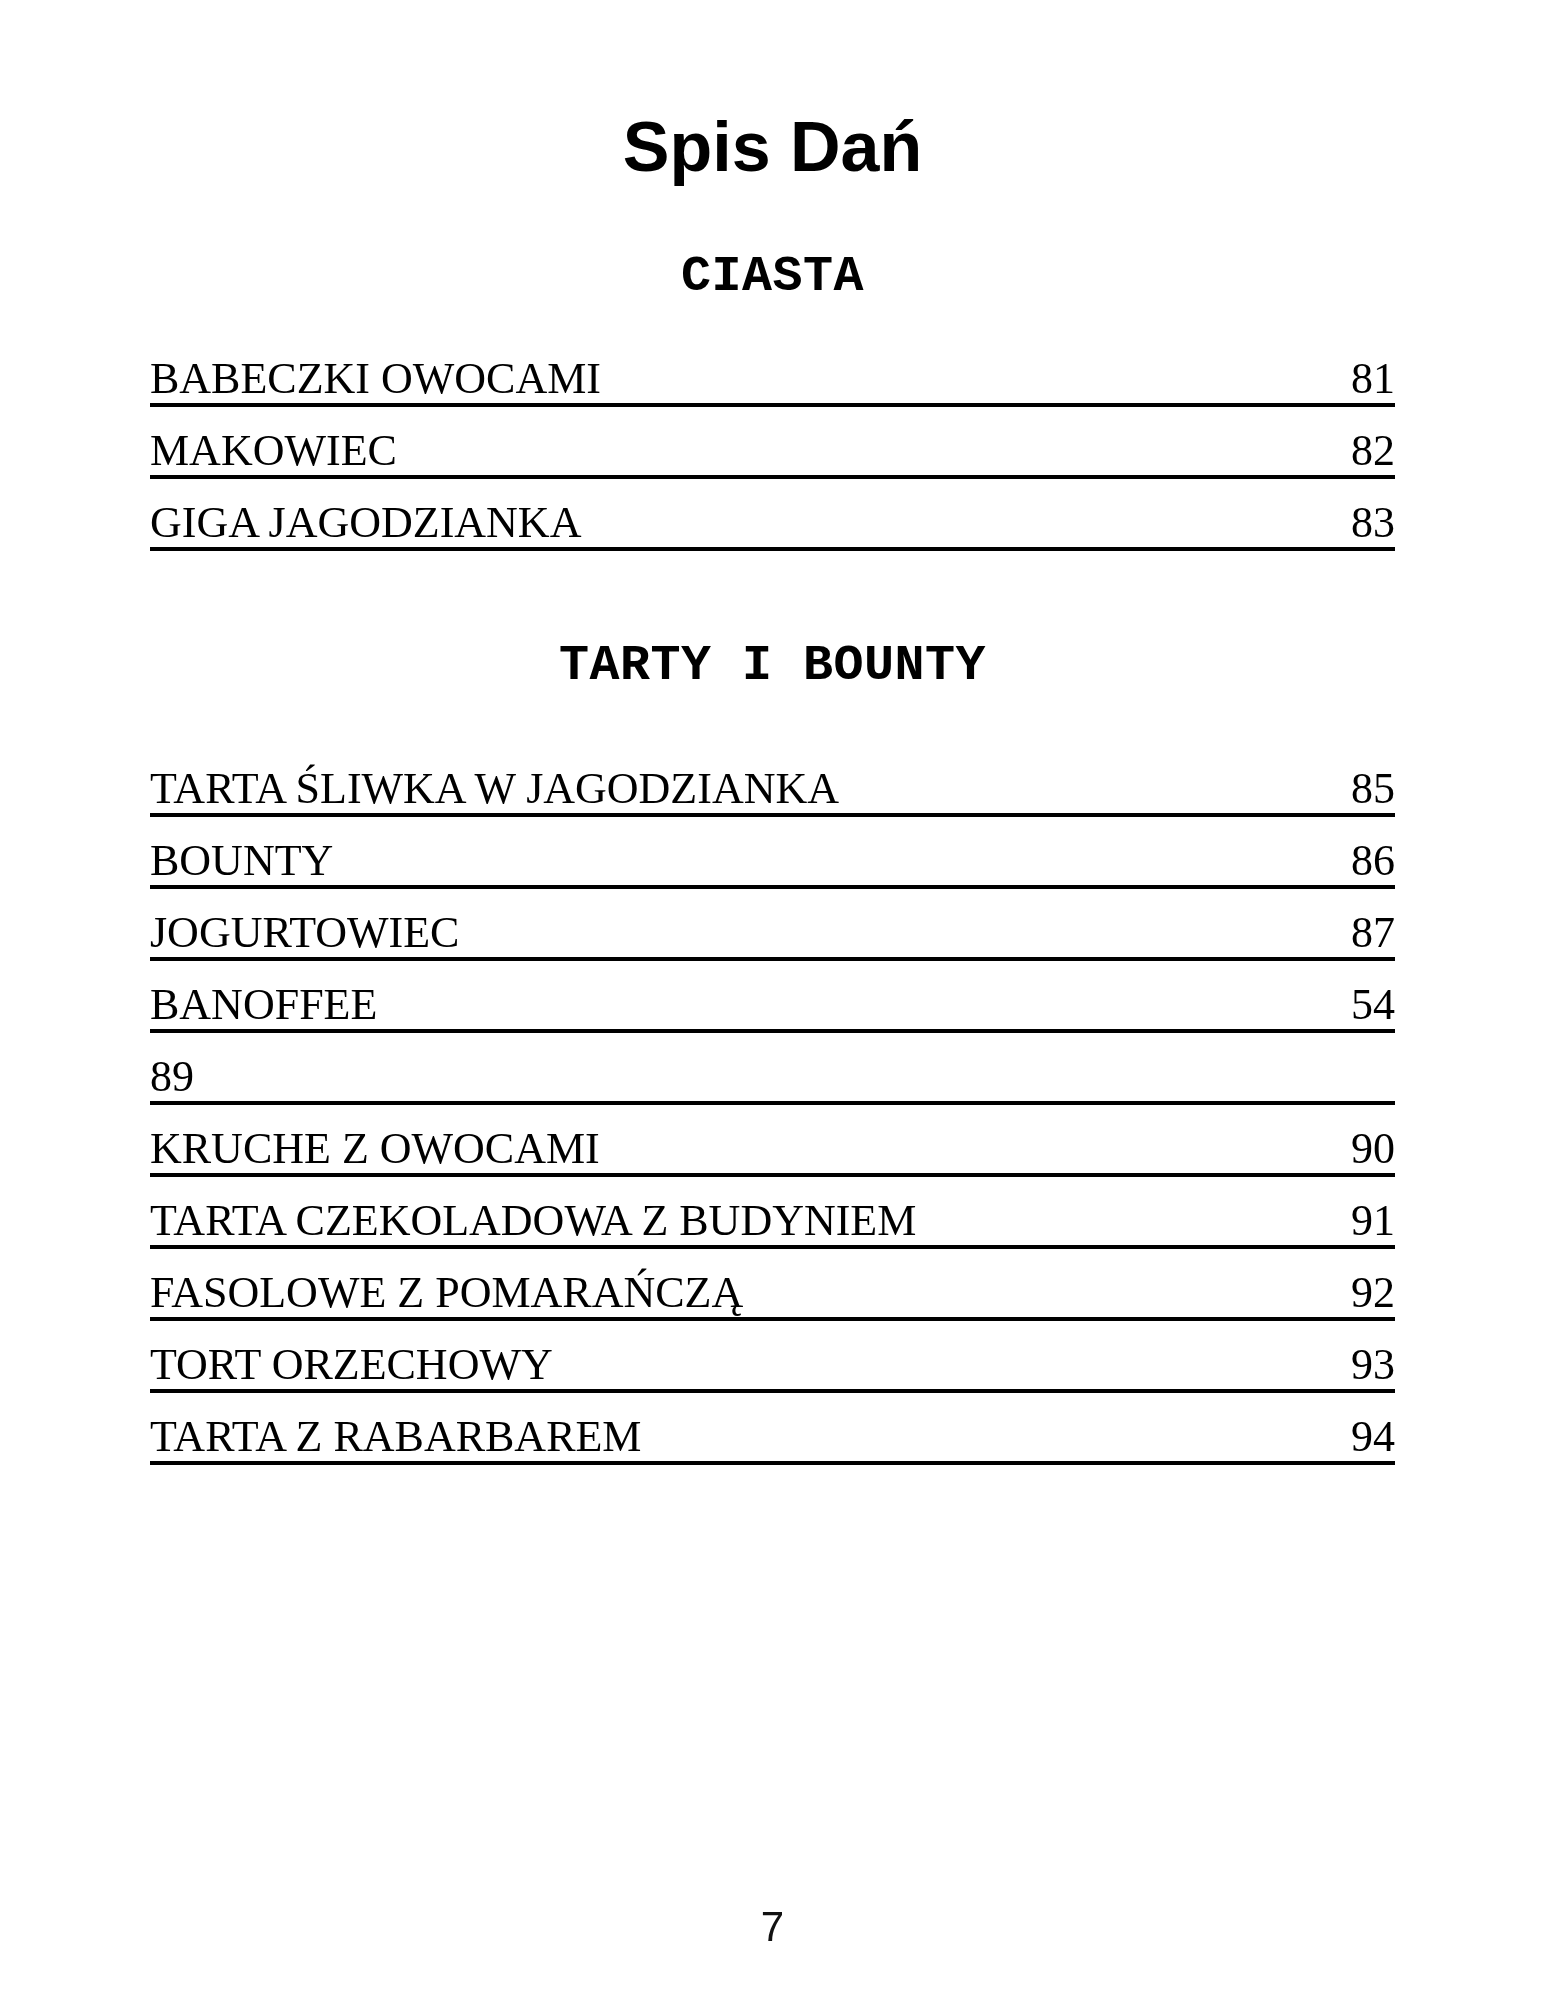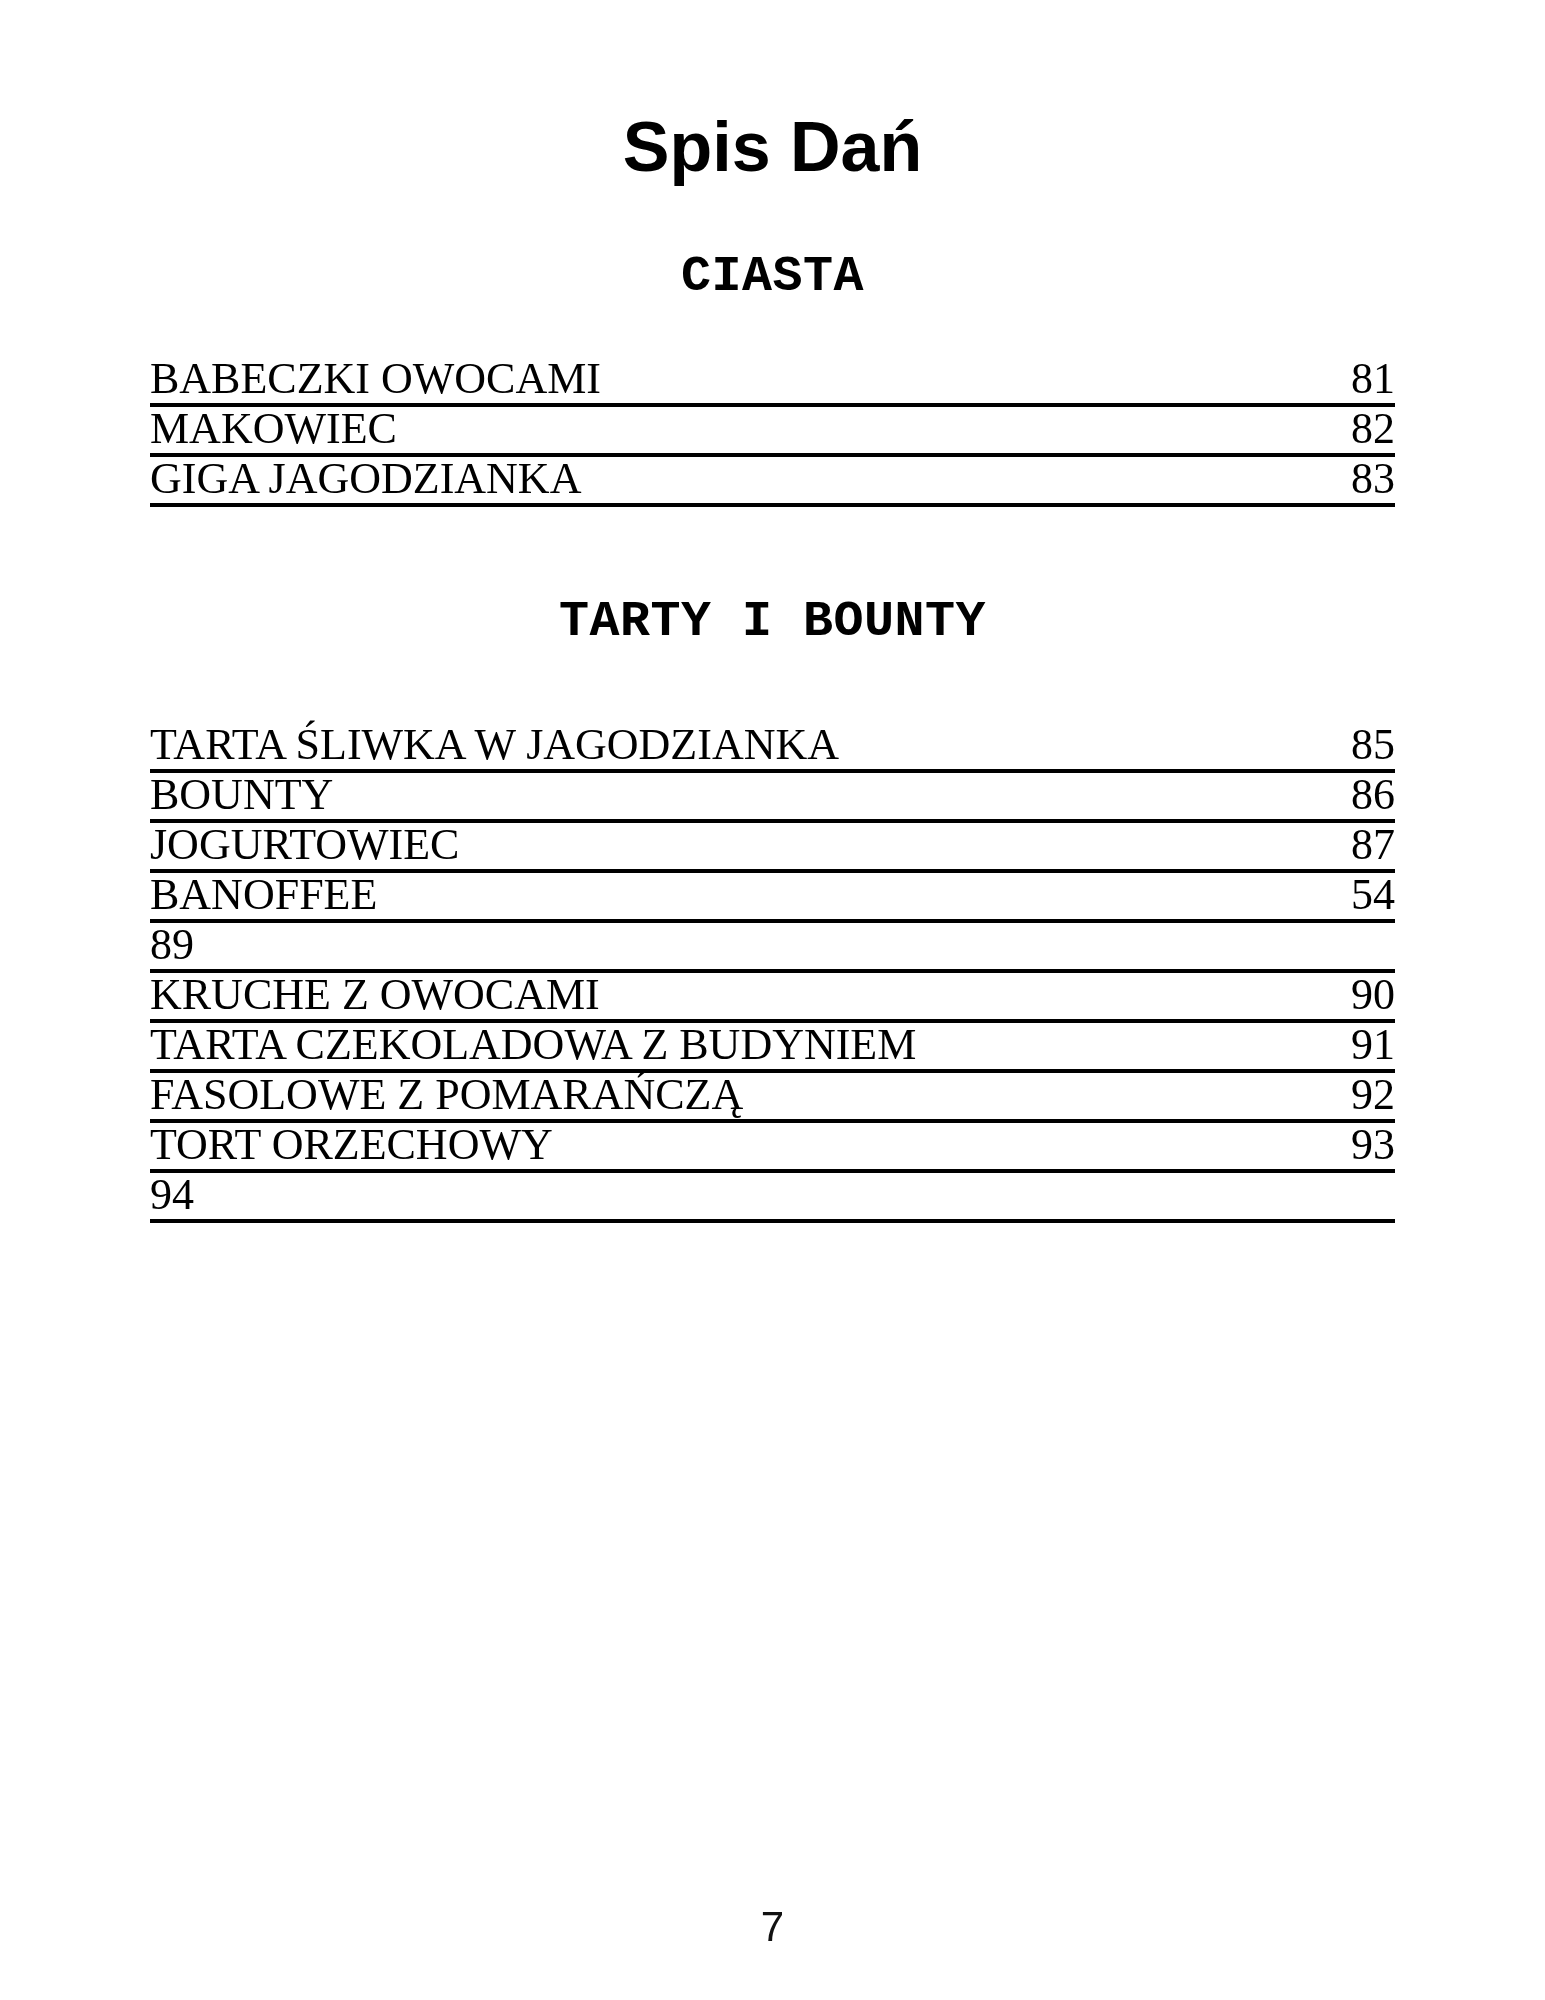--- a/index.html
+++ b/index.html
@@ -37,20 +37,21 @@
     color: #000000;
   }
   .s1 .section-heading { margin: 70px 0 0 0; }
   .s2 .section-heading { margin: 90px 0 0 0; }
   .row {
     display: flex;
     justify-content: space-between;
     align-items: baseline;
     border-bottom: 4px solid #000000;
     padding-bottom: 2px;
+    margin-top: 22px;
     font-family: "Liberation Serif", serif;
     font-size: 44px;
     line-height: 1;
     cursor: pointer;
   }
   .s1 .row.first { margin-top: 55px; }
   .s2 .row.first { margin-top: 76px; }
   .row .label { white-space: nowrap; }
   .row .pagenum { white-space: nowrap; }
   .footer-pagenum {
@@ -122,19 +123,20 @@
     </div>
     <div class="row">
       <span class="label">FASOLOWE Z POMARAŃCZĄ</span>
       <span class="pagenum">92</span>
     </div>
     <div class="row">
       <span class="label">TORT ORZECHOWY</span>
       <span class="pagenum">93</span>
     </div>
     <div class="row">
+      <span class="label">TARTA Z RABARBAREM</span>
       <span class="pagenum">94</span>
     </div>
   </section>
 
 </div>
 
 <div class="footer-pagenum">7</div>
 
 </body></html>

